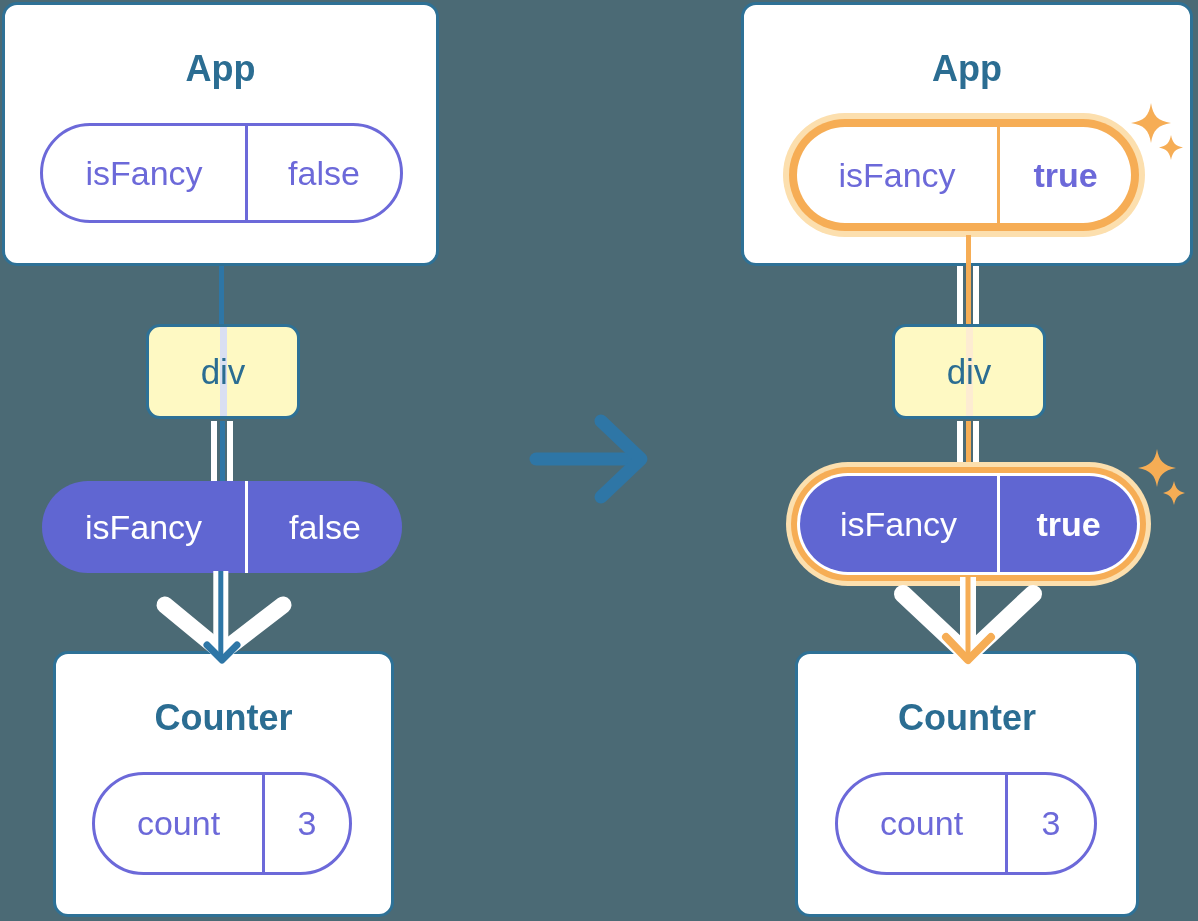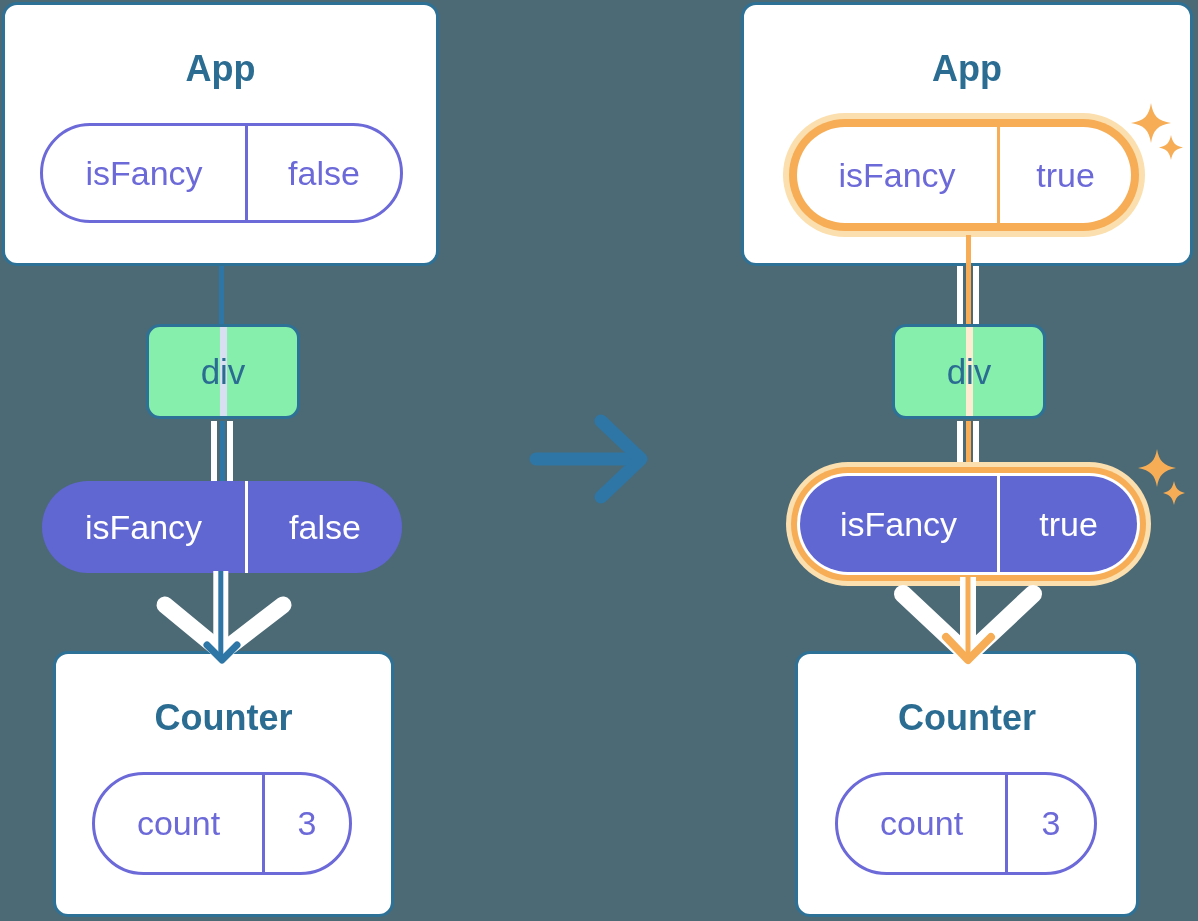--- a/index.html
+++ b/index.html
@@ -49,31 +49,31 @@
   }
   .pill-cell {
     display:flex;
     align-items:center;
     justify-content:center;
     height:100%;
   }
   .pill-cell.divided { border-right:3px solid #6c69d9; }
   .pill-solid .pill-cell.divided { border-right:3px solid #ffffff; }
   .cell-grow { flex:1 1 auto; }
-  .bold { font-weight:400; }
+  .bold { font-weight:700; }
 
   .connector { position:absolute; z-index:0; }
   .bar { position:absolute; top:0; bottom:0; }
   .bar.white { background:#ffffff; width:6px; }
   .bar.blue  { background:#2e76a6; width:5px; }
   .bar.orange{ background:#f6ad55; width:5px; }
 
   .node-box {
     position:absolute;
-    background:#86efac;
+    background:#fef9c3;
     border:3px solid #2e7196;
     border-radius:14px;
     overflow:hidden;
     display:flex;
     align-items:center;
     justify-content:center;
     z-index:1;
   }
   .node-label {
     position:relative;

